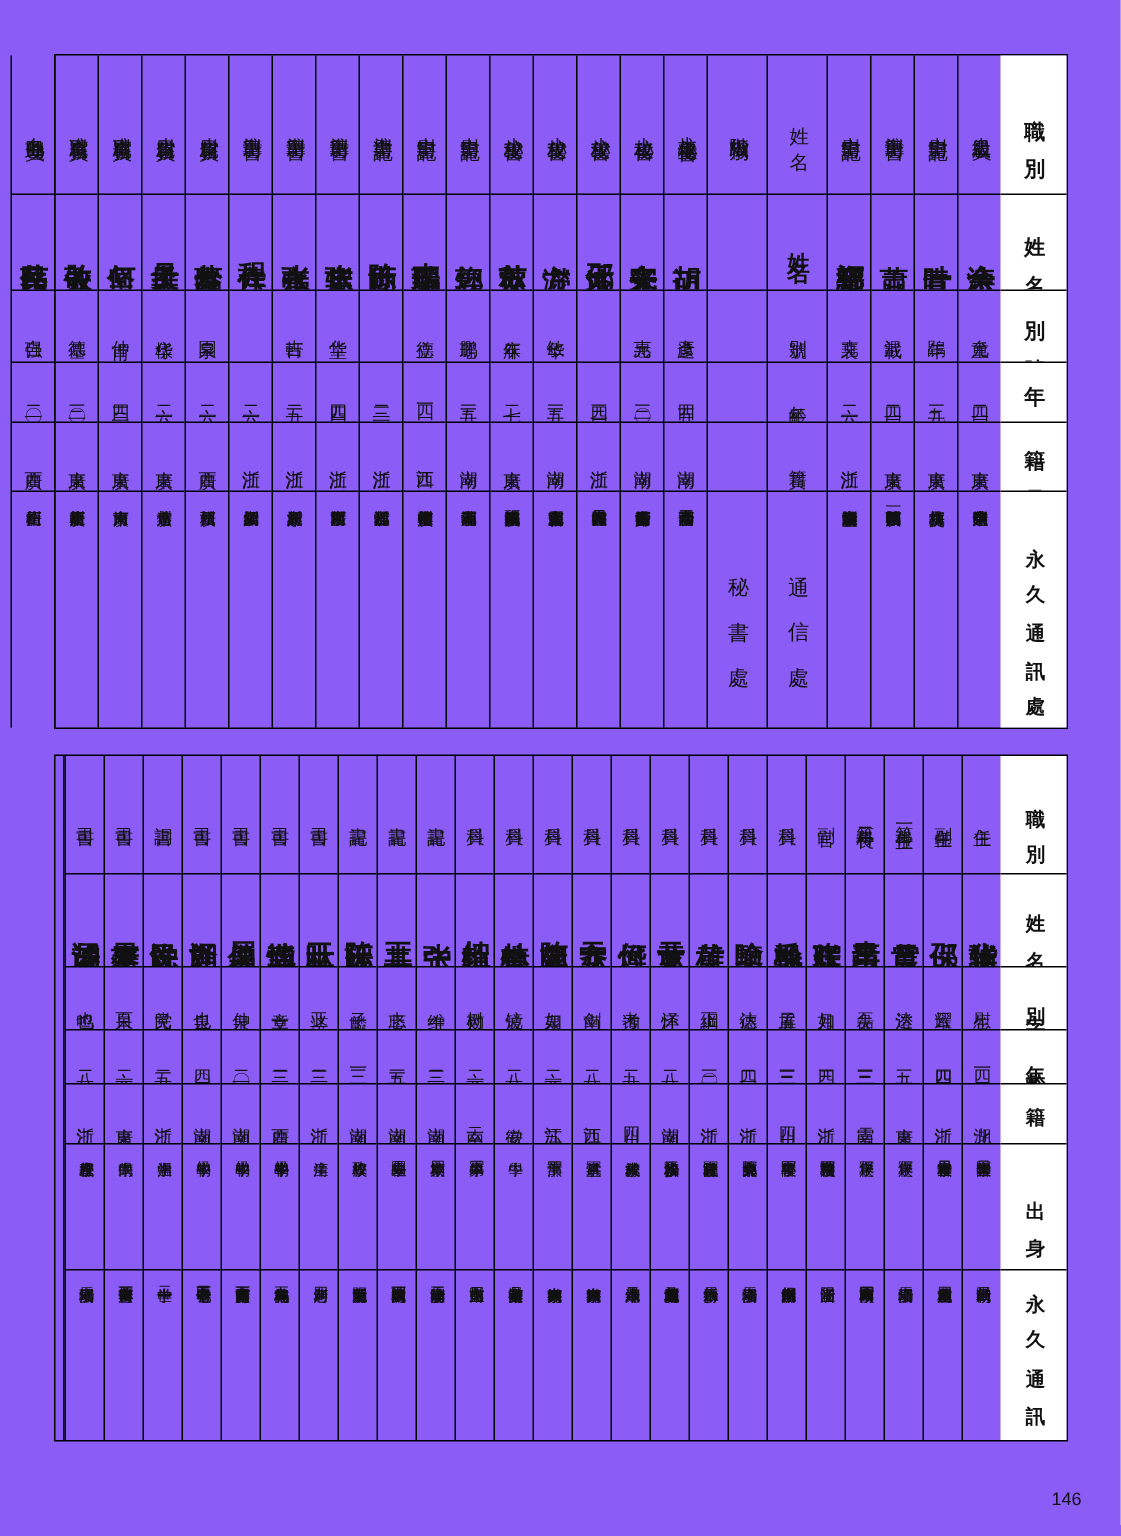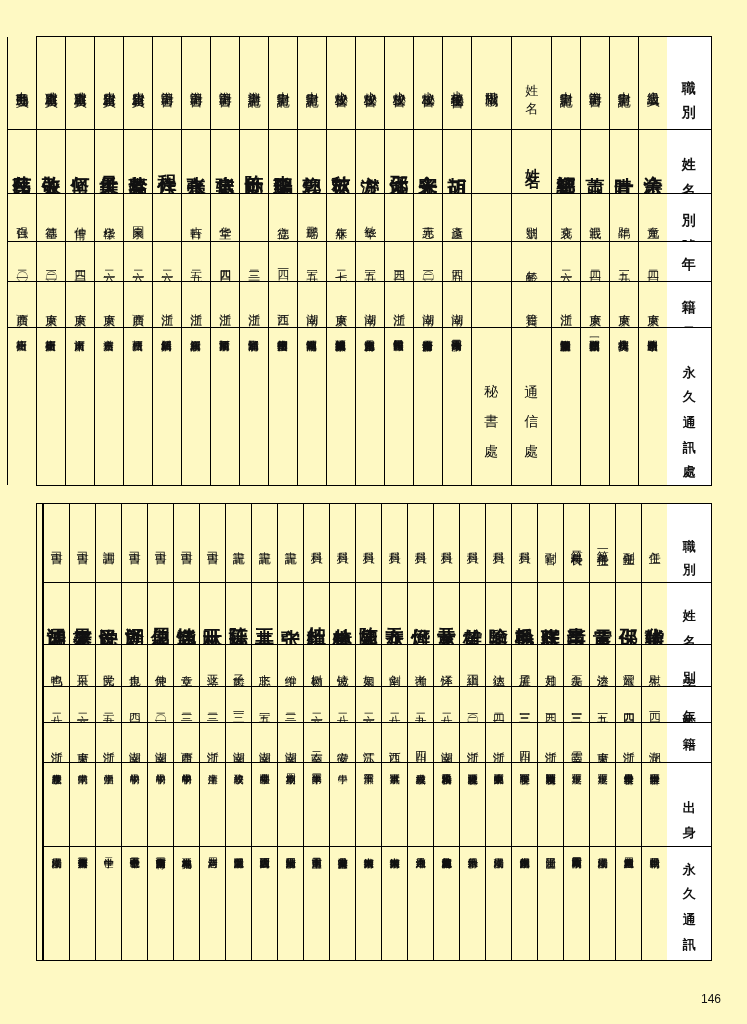--- a/index.html
+++ b/index.html
@@ -6,21 +6,21 @@
   body{
     width:747px;height:1024px;
     font-family:"DejaVu Sans","Liberation Sans",sans-serif;
     color:#111;
     position:relative;
     overflow:hidden;
   }
   .page{
     position:absolute;
     left:0;top:0;width:747px;height:1024px;
-    background:#fef9c3;
+    background:#8b5cf6;
   }
   
   .block{
     position:absolute;
     border:1px solid #000;
     box-sizing:border-box;
     display:flex;
     flex-direction:row-reverse; 
   }
   #block-top{left:36px;top:36px;width:676px;height:450px;}

